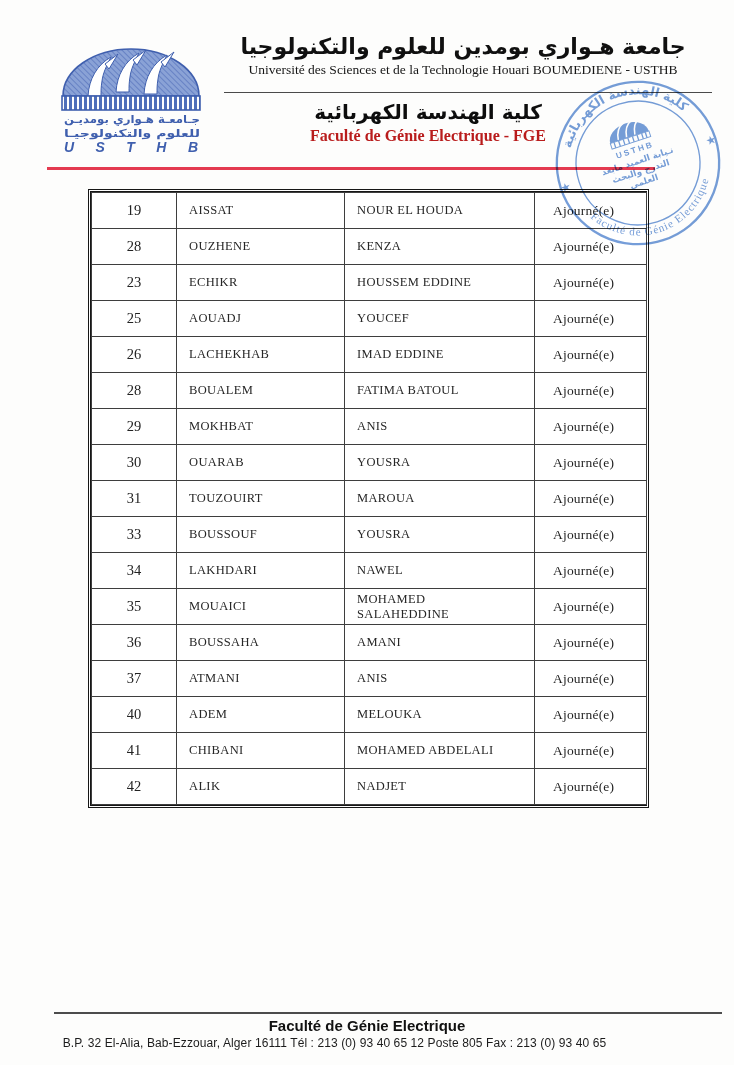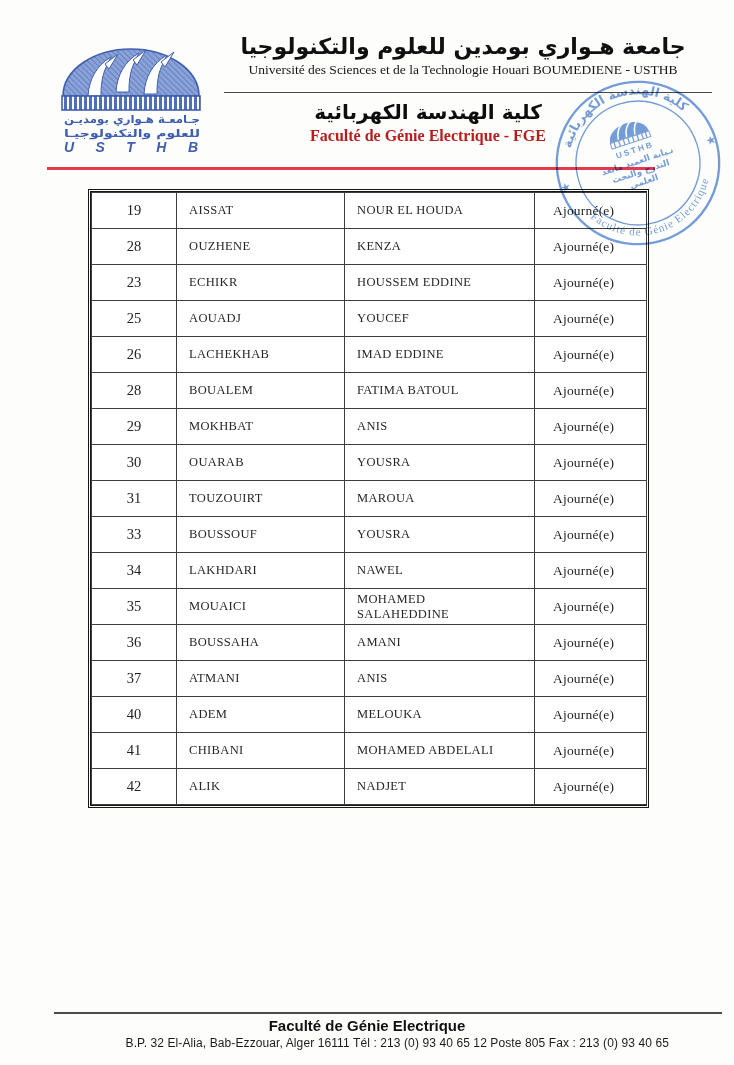--- a/index.html
+++ b/index.html
@@ -23,21 +23,21 @@
   table{border-collapse:collapse;width:100%;table-layout:fixed;}
   td{border:1px solid #3e3e3e;height:31px;vertical-align:middle;
      font-size:12.5px;letter-spacing:.35px;color:#262626;padding:2px 4px 2px 12px;}
   td.c-num{text-align:center;font-size:14.5px;letter-spacing:0;padding:2px;color:#222;}
   td.c-first{white-space:pre-line;}
   td.c-status{font-size:13.5px;padding-left:18px;letter-spacing:.2px;color:#1f1f1f;}
   
   .foot-rule{position:absolute;left:54px;top:1012px;width:668px;height:0;border-top:2px solid #4c4c4c;}
   .foot-title{position:absolute;left:0;top:1017px;width:734px;text-align:center;
       font-weight:bold;font-size:15px;color:#111;}
-  .foot-addr{position:absolute;left:0;top:1036px;width:669px;text-align:right;
+  .foot-addr{position:absolute;left:0;top:1036px;width:669px;text-align:center;
       font-size:12px;color:#1c1c1c;letter-spacing:.1px;}
 </style>
 </head>
 <body>
 
 <svg class="logo" viewBox="0 0 152 114" aria-hidden="true">
   <defs>
     <pattern id="hatch" width="4" height="4" patternUnits="userSpaceOnUse" patternTransform="rotate(45)">
       <rect width="4" height="4" fill="#8aa2d6"></rect>
       <path d="M0 0H4" stroke="#5371ba" stroke-width="1.3"></path>

